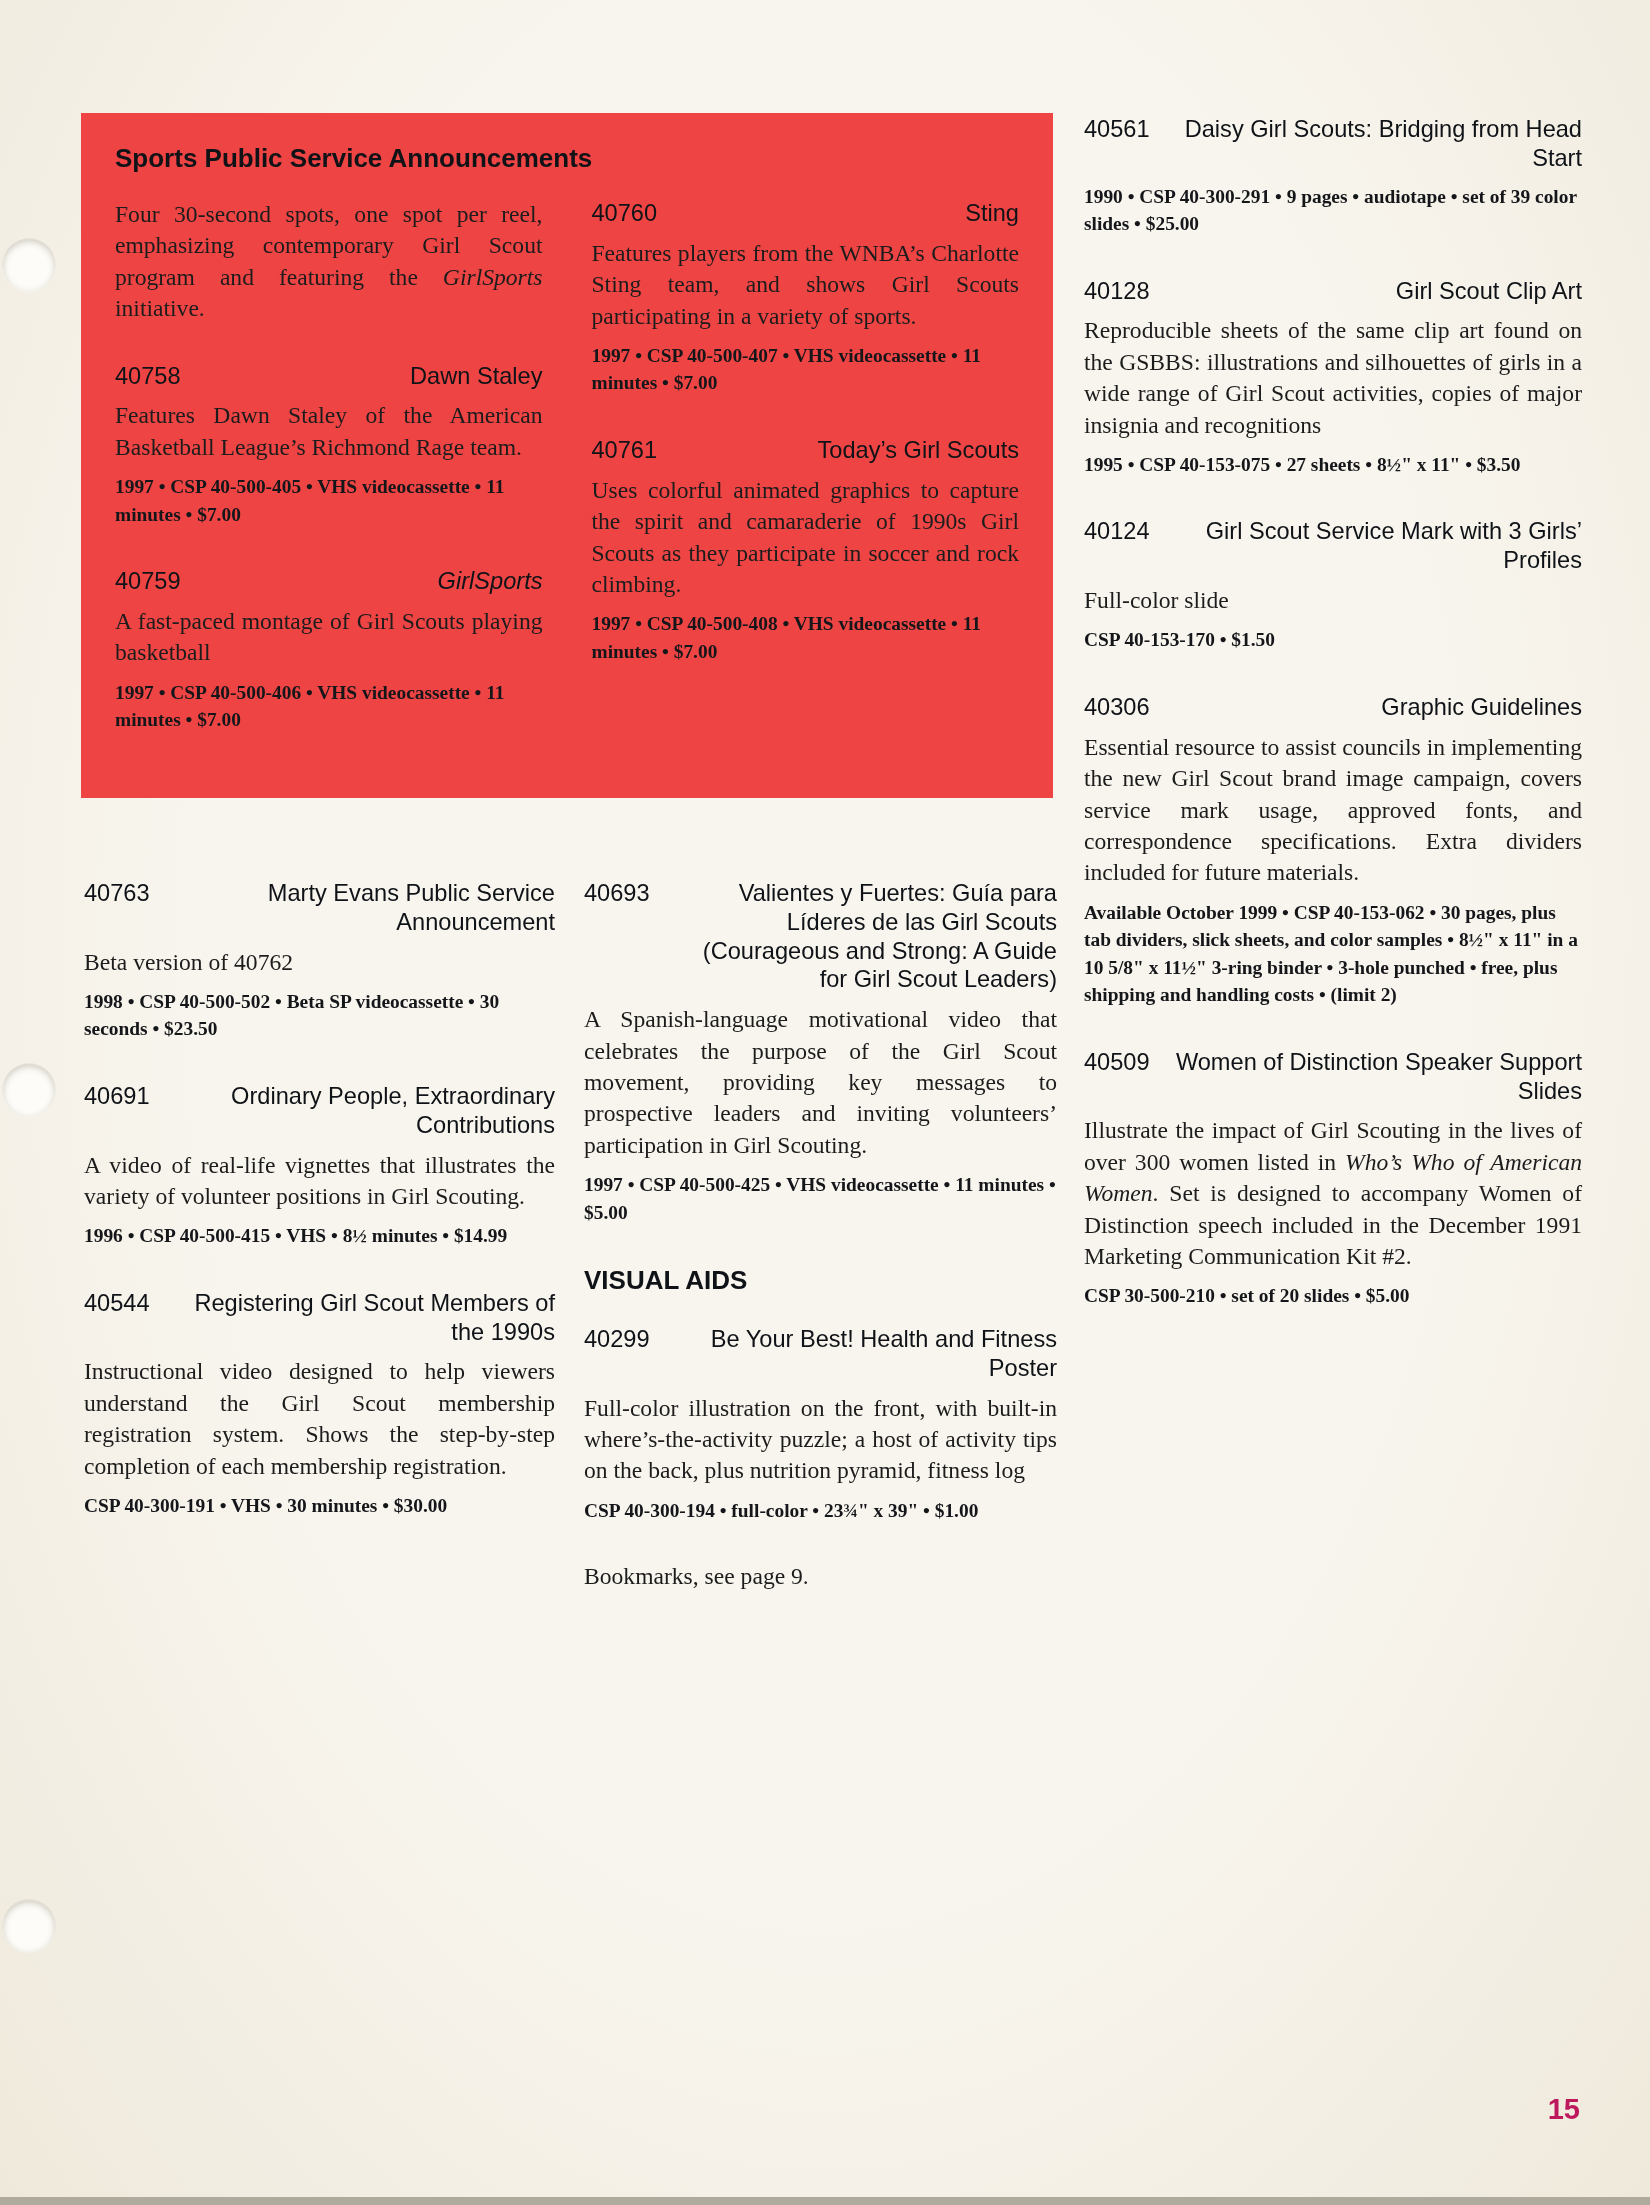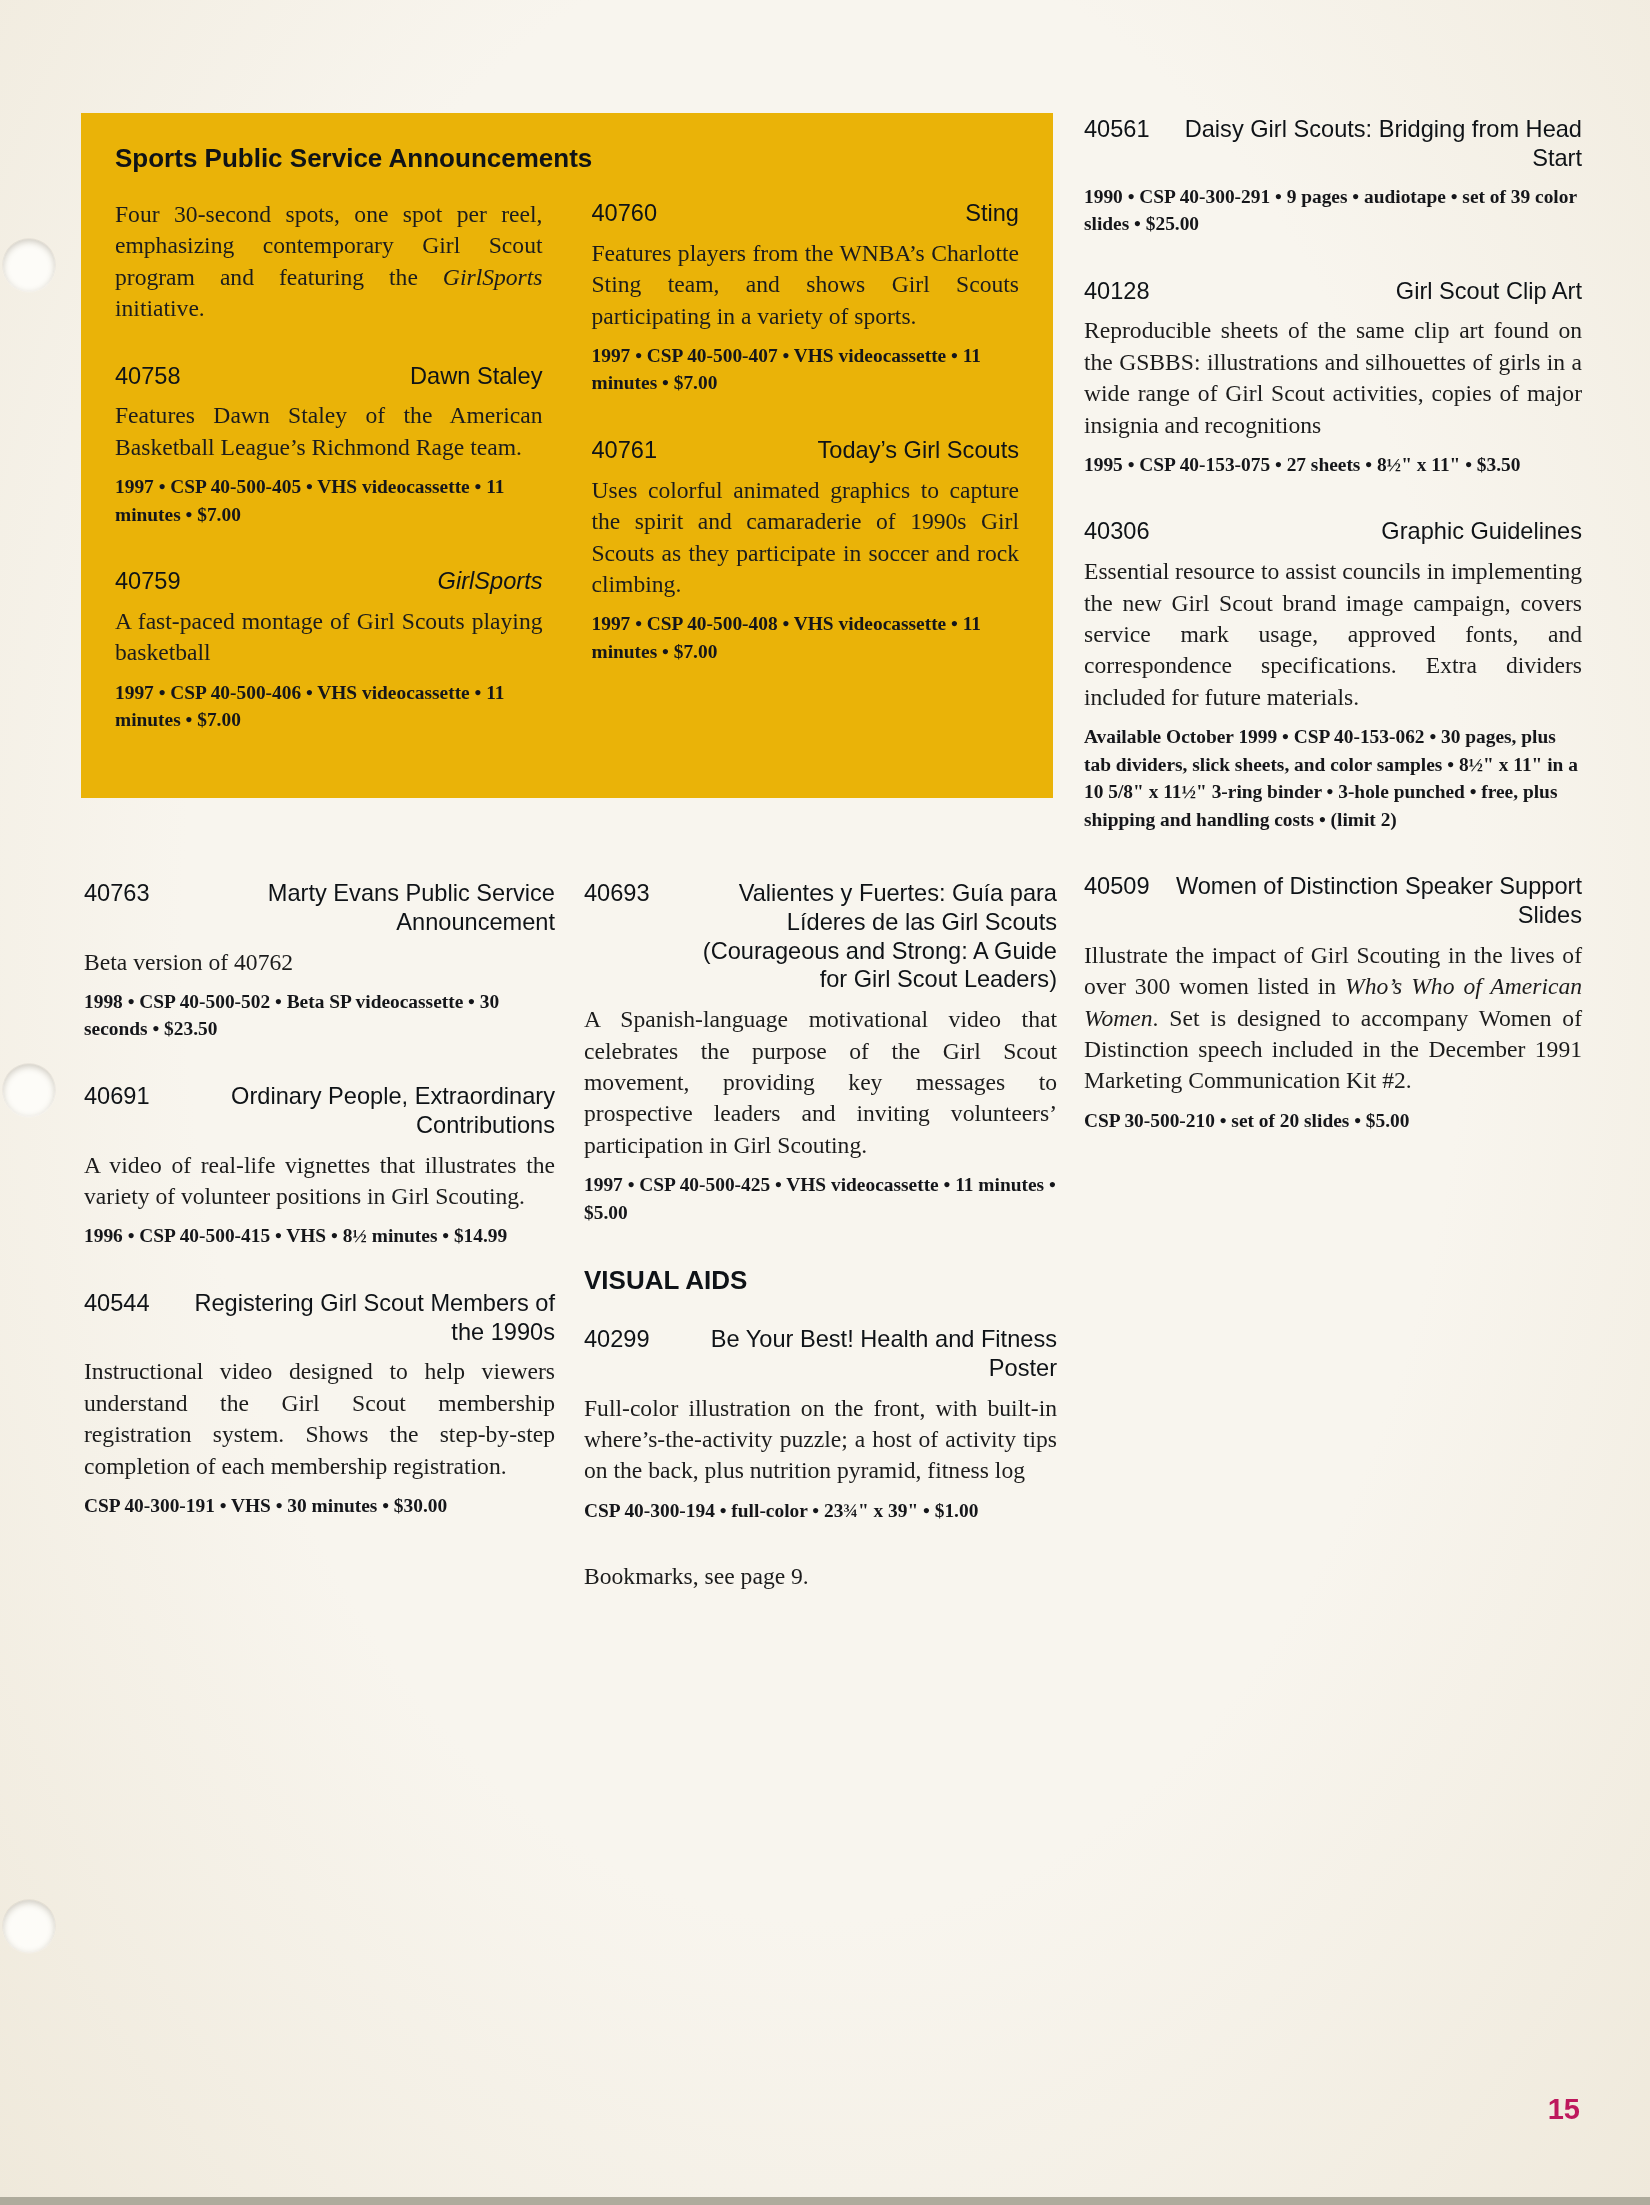--- a/index.html
+++ b/index.html
@@ -52,21 +52,21 @@
 </style>
 </head>
 <body>
 
 <div class="page-bg"></div>
 
 <div class="hole" style="top:239px"></div>
 <div class="hole" style="top:1064px"></div>
 <div class="hole" style="top:1900px"></div>
 
-<div class="sports-box" style="background: #eab308;">
+<div class="sports-box" style="background: #ef4444;">
   <h2 class="box-title">Sports Public Service Announcements</h2>
   <div class="box-cols">
     <div class="box-col">
         <p class="body intro">Four 30-second spots, one spot per reel, emphasizing contemporary Girl Scout program and featuring the <em>GirlSports</em> initiative.</p>
         <div class="item">
           <div class="item-heading">
             <span class="code">40758</span>
             <span class="title">Dawn Staley</span>
           </div>
           <p class="body">Features Dawn Staley of the American Basketball League’s Richmond Rage team.</p>
@@ -159,20 +159,28 @@
     <div class="item">
       <div class="item-heading">
         <span class="code">40128</span>
         <span class="title">Girl Scout Clip Art</span>
       </div>
       <p class="body">Reproducible sheets of the same clip art found on the GSBBS: illustrations and silhouettes of girls in a wide range of Girl Scout activities, copies of major insignia and recognitions</p>
       <p class="specs">1995 • CSP 40-153-075 • 27 sheets • 8½" x 11" • $3.50</p>
     </div>
     <div class="item">
       <div class="item-heading">
+        <span class="code">40124</span>
+        <span class="title">Girl Scout Service Mark with 3 Girls’ Profiles</span>
+      </div>
+      <p class="body">Full-color slide</p>
+      <p class="specs">CSP 40-153-170 • $1.50</p>
+    </div>
+    <div class="item">
+      <div class="item-heading">
         <span class="code">40306</span>
         <span class="title">Graphic Guidelines</span>
       </div>
       <p class="body">Essential resource to assist councils in implementing the new Girl Scout brand image campaign, covers service mark usage, approved fonts, and correspondence specifications. Extra dividers included for future materials.</p>
       <p class="specs">Available October 1999 • CSP 40-153-062 • 30 pages, plus tab dividers, slick sheets, and color samples • 8½" x 11" in a 10 5/8" x 11½" 3-ring binder • 3-hole punched • free, plus shipping and handling costs • (limit 2)</p>
     </div>
     <div class="item">
       <div class="item-heading">
         <span class="code">40509</span>
         <span class="title">Women of Distinction Speaker Support Slides</span>

